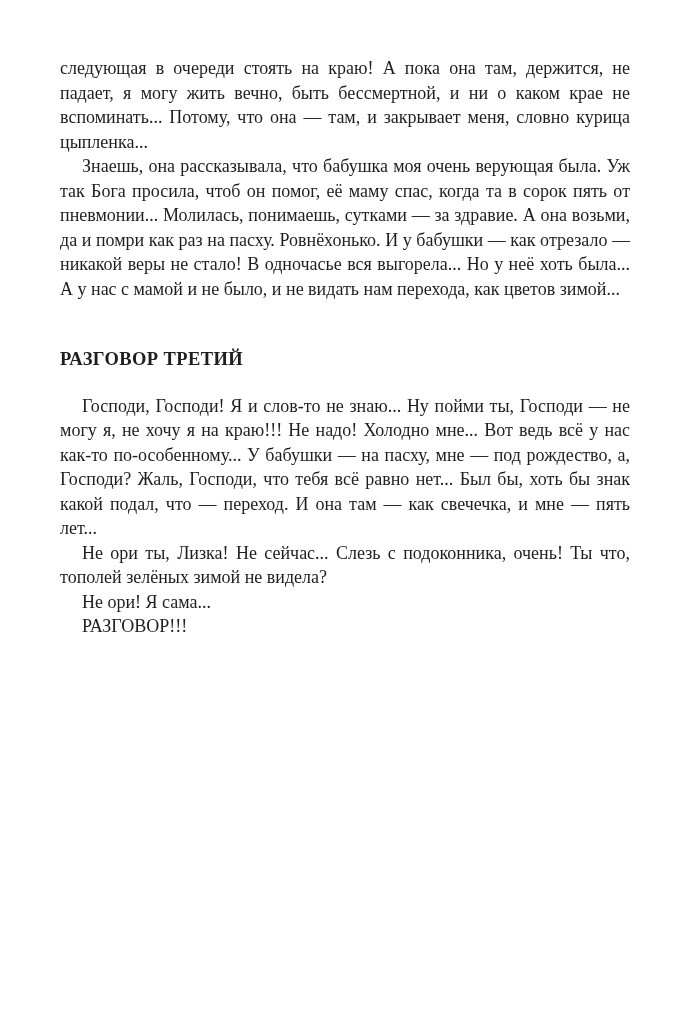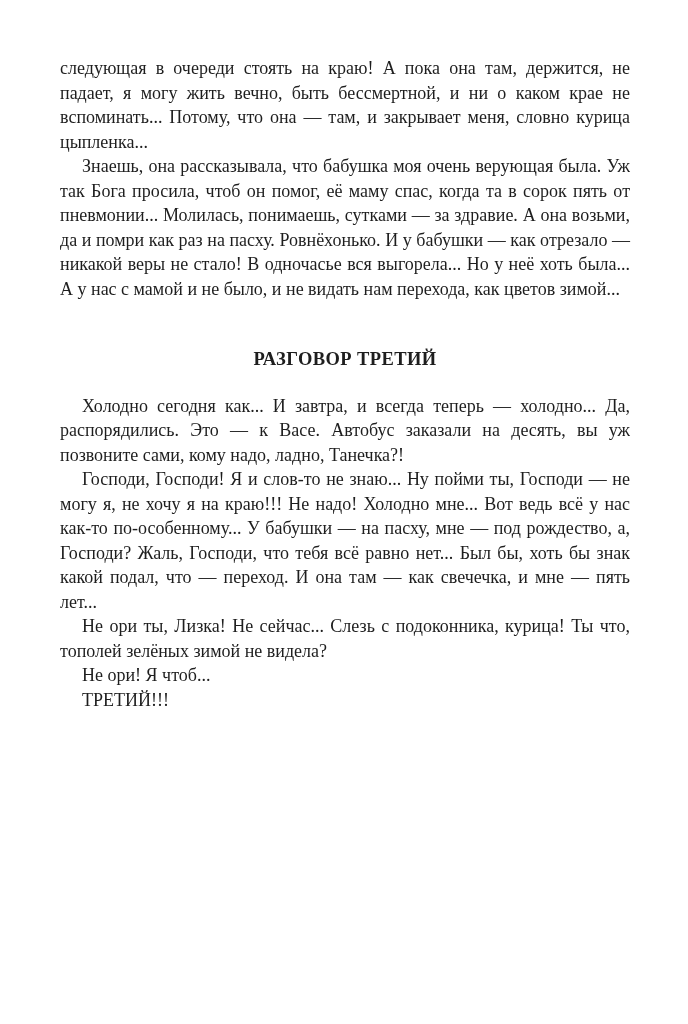--- a/index.html
+++ b/index.html
@@ -30,45 +30,44 @@
     margin: 0;
     text-indent: 22px;
   }
   .para.no-indent {
     text-indent: 0;
   }
   .section-heading {
     font-family: "Liberation Serif", "DejaVu Serif", serif;
     font-size: 18.5px;
     font-weight: bold;
-    text-align: center;
+    text-align: left;
     text-indent: 0;
     letter-spacing: 0.4px;
     margin: 46px 0 22px 0;
     color: #1e1e1e;
   }
 </style>
 </head>
 <body>
 
 <div class="page">
   <div class="text-block">
 
     <p class="para no-indent">следующая в очереди стоять на краю! А пока она там, держится, не падает, я могу жить вечно, быть бессмертной, и ни о каком крае не вспоминать... Потому, что она — там, и закрывает меня, словно курица цыпленка...</p>
 
 
     <p class="para">Знаешь, она рассказывала, что бабушка моя очень верующая была. Уж так Бога просила, чтоб он помог, её маму спас, когда та в сорок пять от пневмонии... Молилась, понимаешь, сутками — за здравие. А она возьми, да и помри как раз на пасху. Ровнёхонько. И у бабушки — как отрезало — никакой веры не стало! В одночасье вся выгорела... Но у неё хоть была... А у нас с мамой и не было, и не видать нам перехода, как цветов зимой...</p>
 
     <h2 class="section-heading">РАЗГОВОР ТРЕТИЙ</h2>
 
-    <p class="para">Холодно сегодня как... И завтра, и всегда теперь — холодно... Да, распорядились. Это — к Васе. Автобус заказали на десять, вы уж позвоните сами, кому надо, ладно, Танечка?!</p>
 
 
     <p class="para">Господи, Господи! Я и слов-то не знаю... Ну пойми ты, Господи — не могу я, не хочу я на краю!!! Не надо! Холодно мне... Вот ведь всё у нас как-то по-особенному... У бабушки — на пасху, мне — под рождество, а, Господи? Жаль, Господи, что тебя всё равно нет... Был бы, хоть бы знак какой подал, что — переход. И она там — как свечечка, и мне — пять лет...</p>
 
-    <p class="para">Не ори ты, Лизка! Не сейчас... Слезь с подоконника, курица! Ты что, тополей зелёных зимой не видела?</p>
+    <p class="para">Не ори ты, Лизка! Не сейчас... Слезь с подоконника, очень! Ты что, тополей зелёных зимой не видела?</p>
 
-    <p class="para">Не ори! Я чтоб...</p>
+    <p class="para">Не ори! Я сама...</p>
 
-    <p class="para">ТРЕТИЙ!!!</p>
+    <p class="para">РАЗГОВОР!!!</p>
 
   </div>
 </div>
 
 </body></html>

